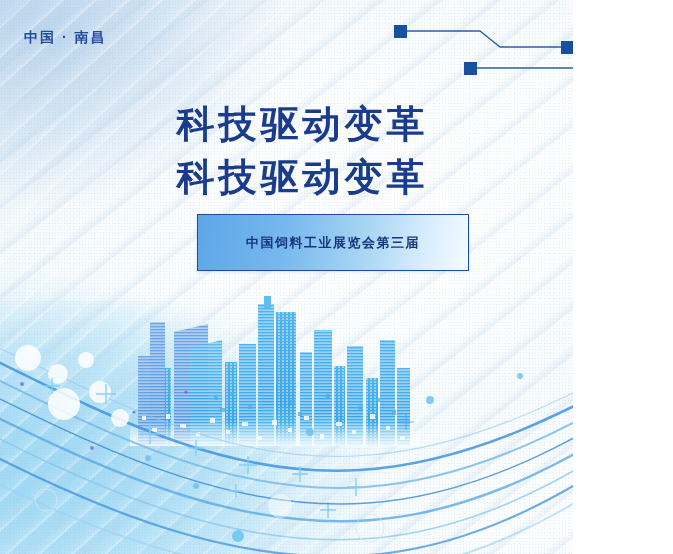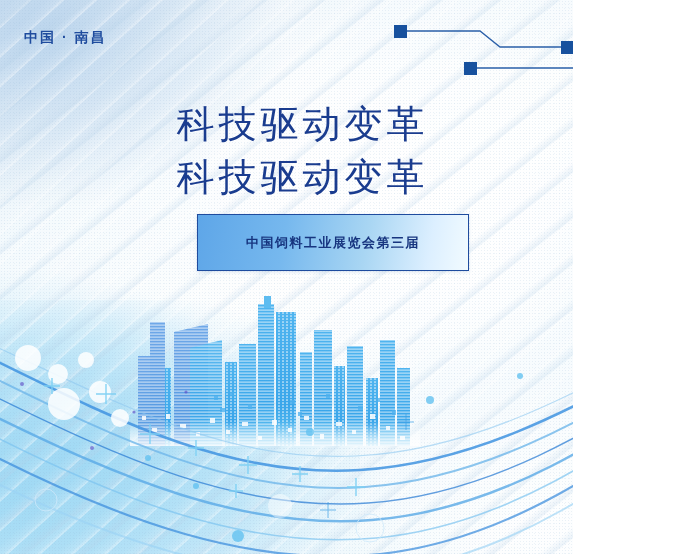--- a/index.html
+++ b/index.html
@@ -85,21 +85,21 @@
 
   
   .headline {
     position: absolute;
     left: 0; right: 0; top: 98px;
     text-align: center;
   }
   .headline .line {
     display: block;
     font-size: 38px;
-    font-weight: 400;
+    font-weight: 700;
     letter-spacing: 4px;
     color: #1a3c8f;
     line-height: 53px;
     text-shadow: 0 1px 0 rgba(255,255,255,0.55);
     padding-left: 32px;
   }
 
   
   .subtitle-box {
     position: absolute;

